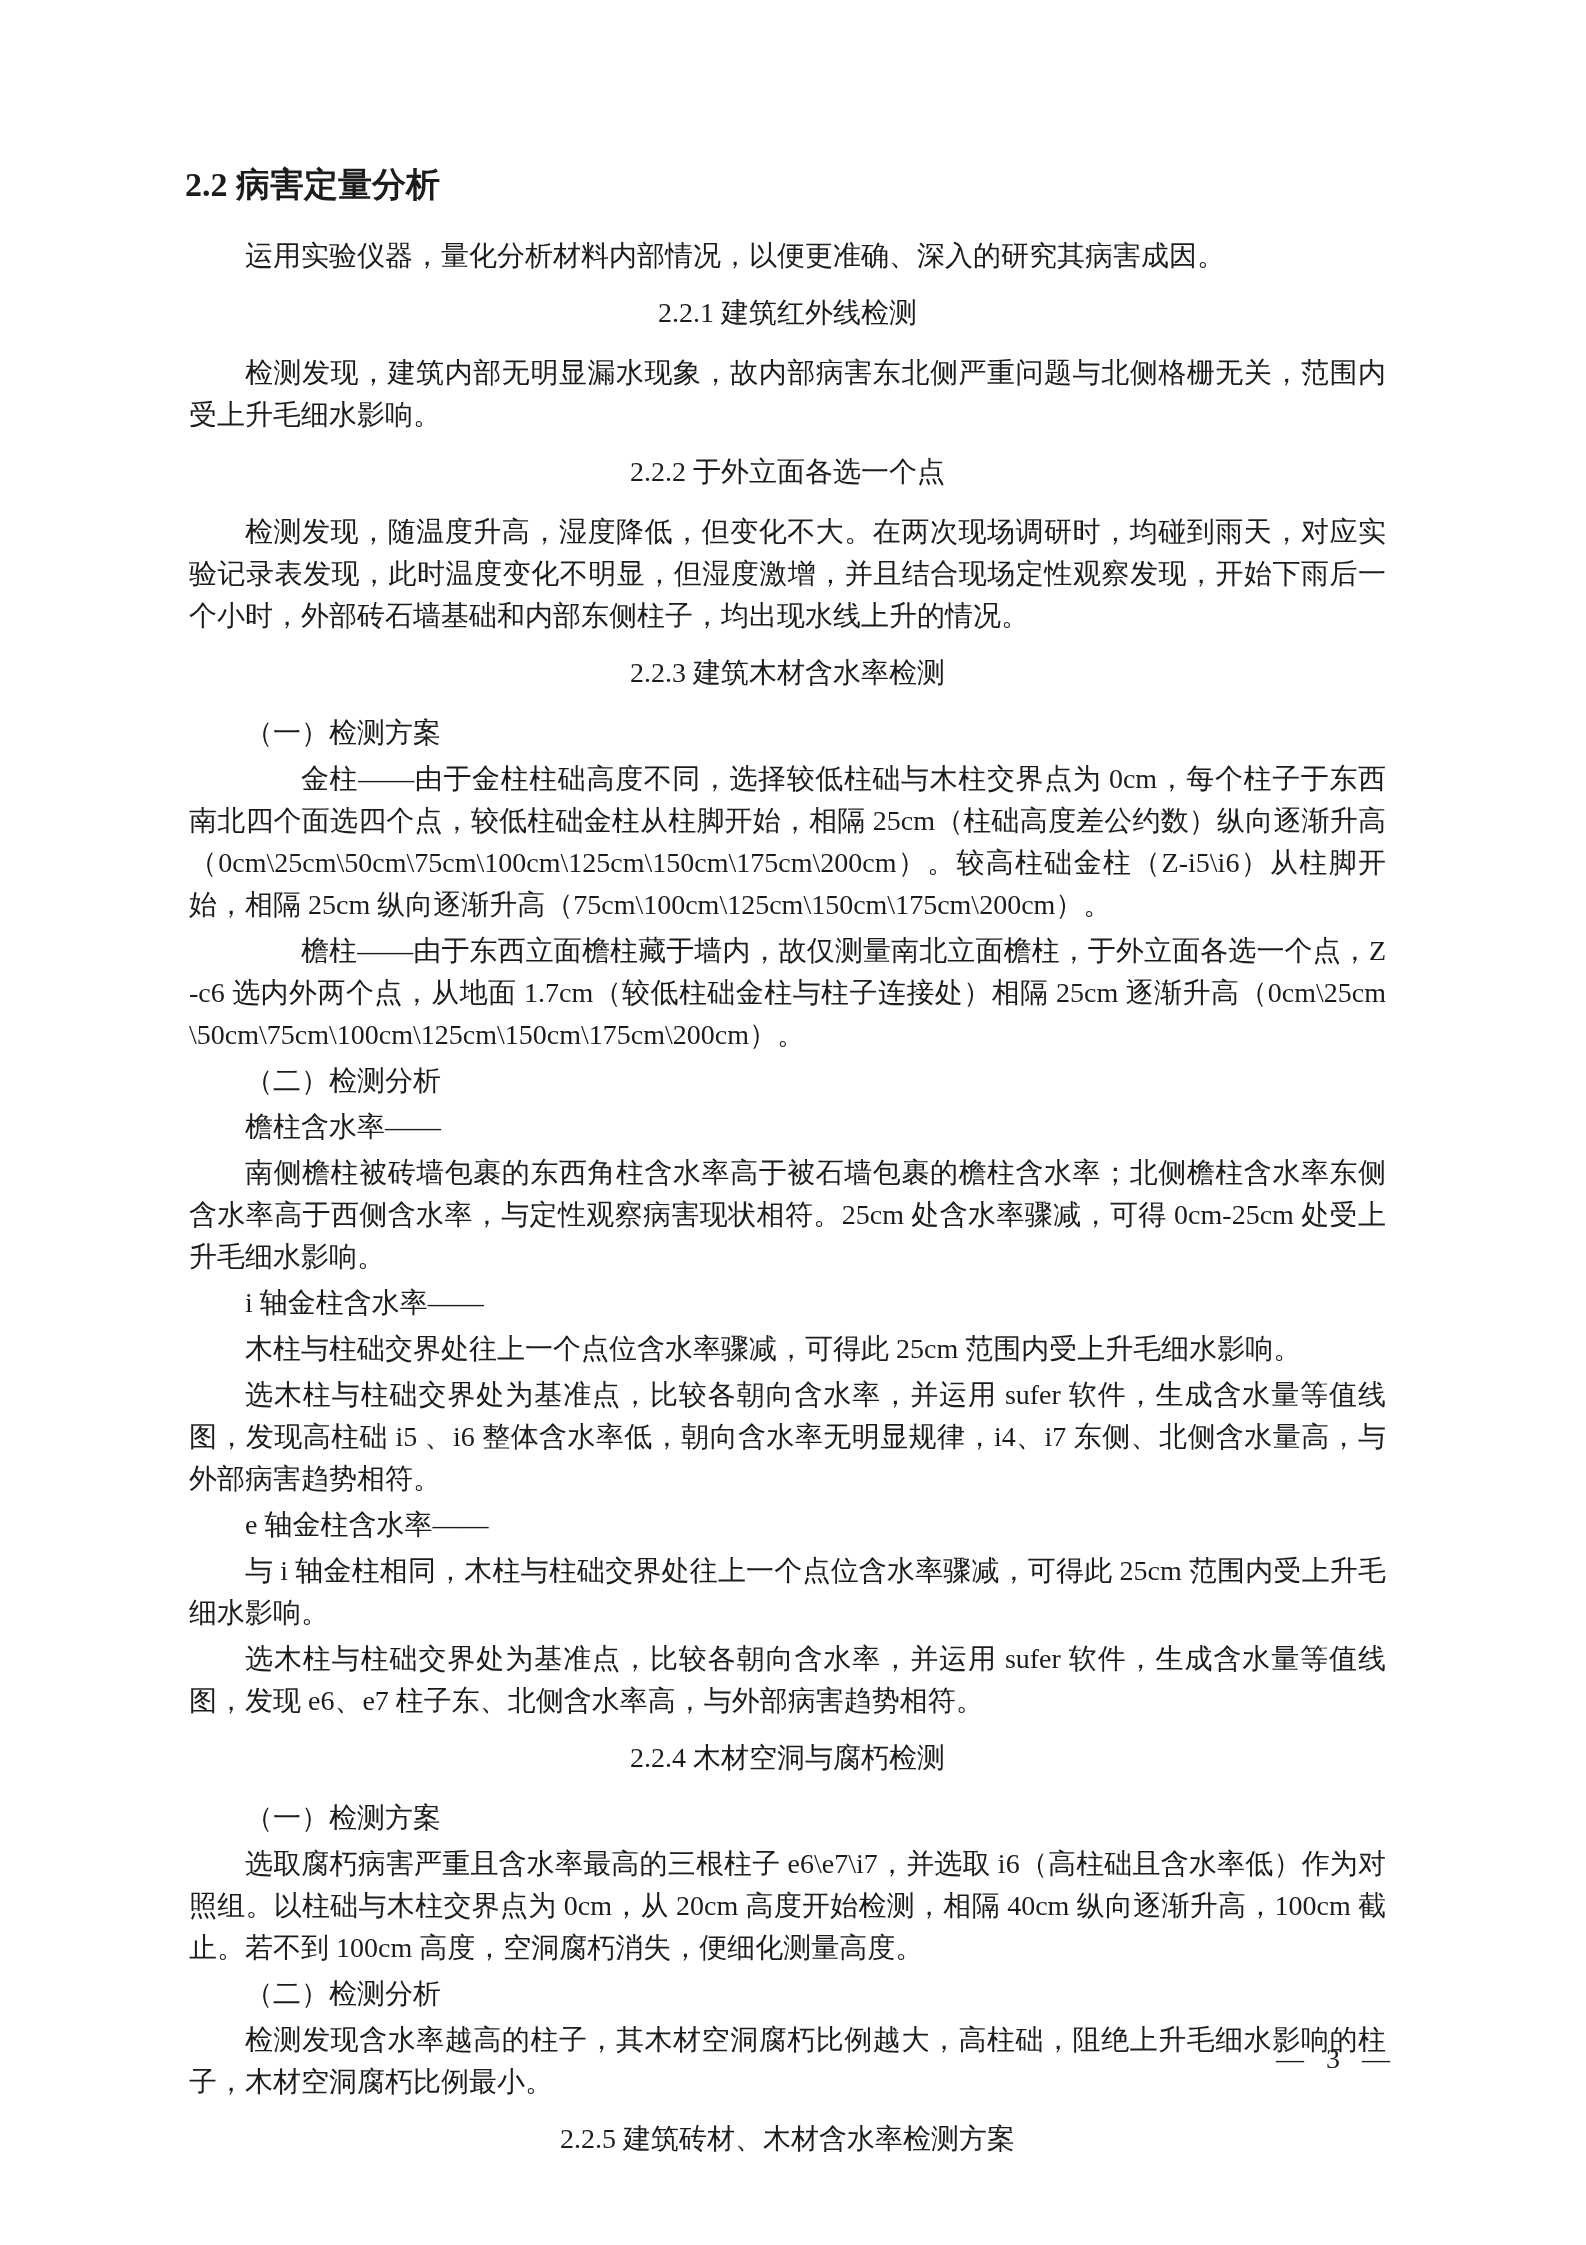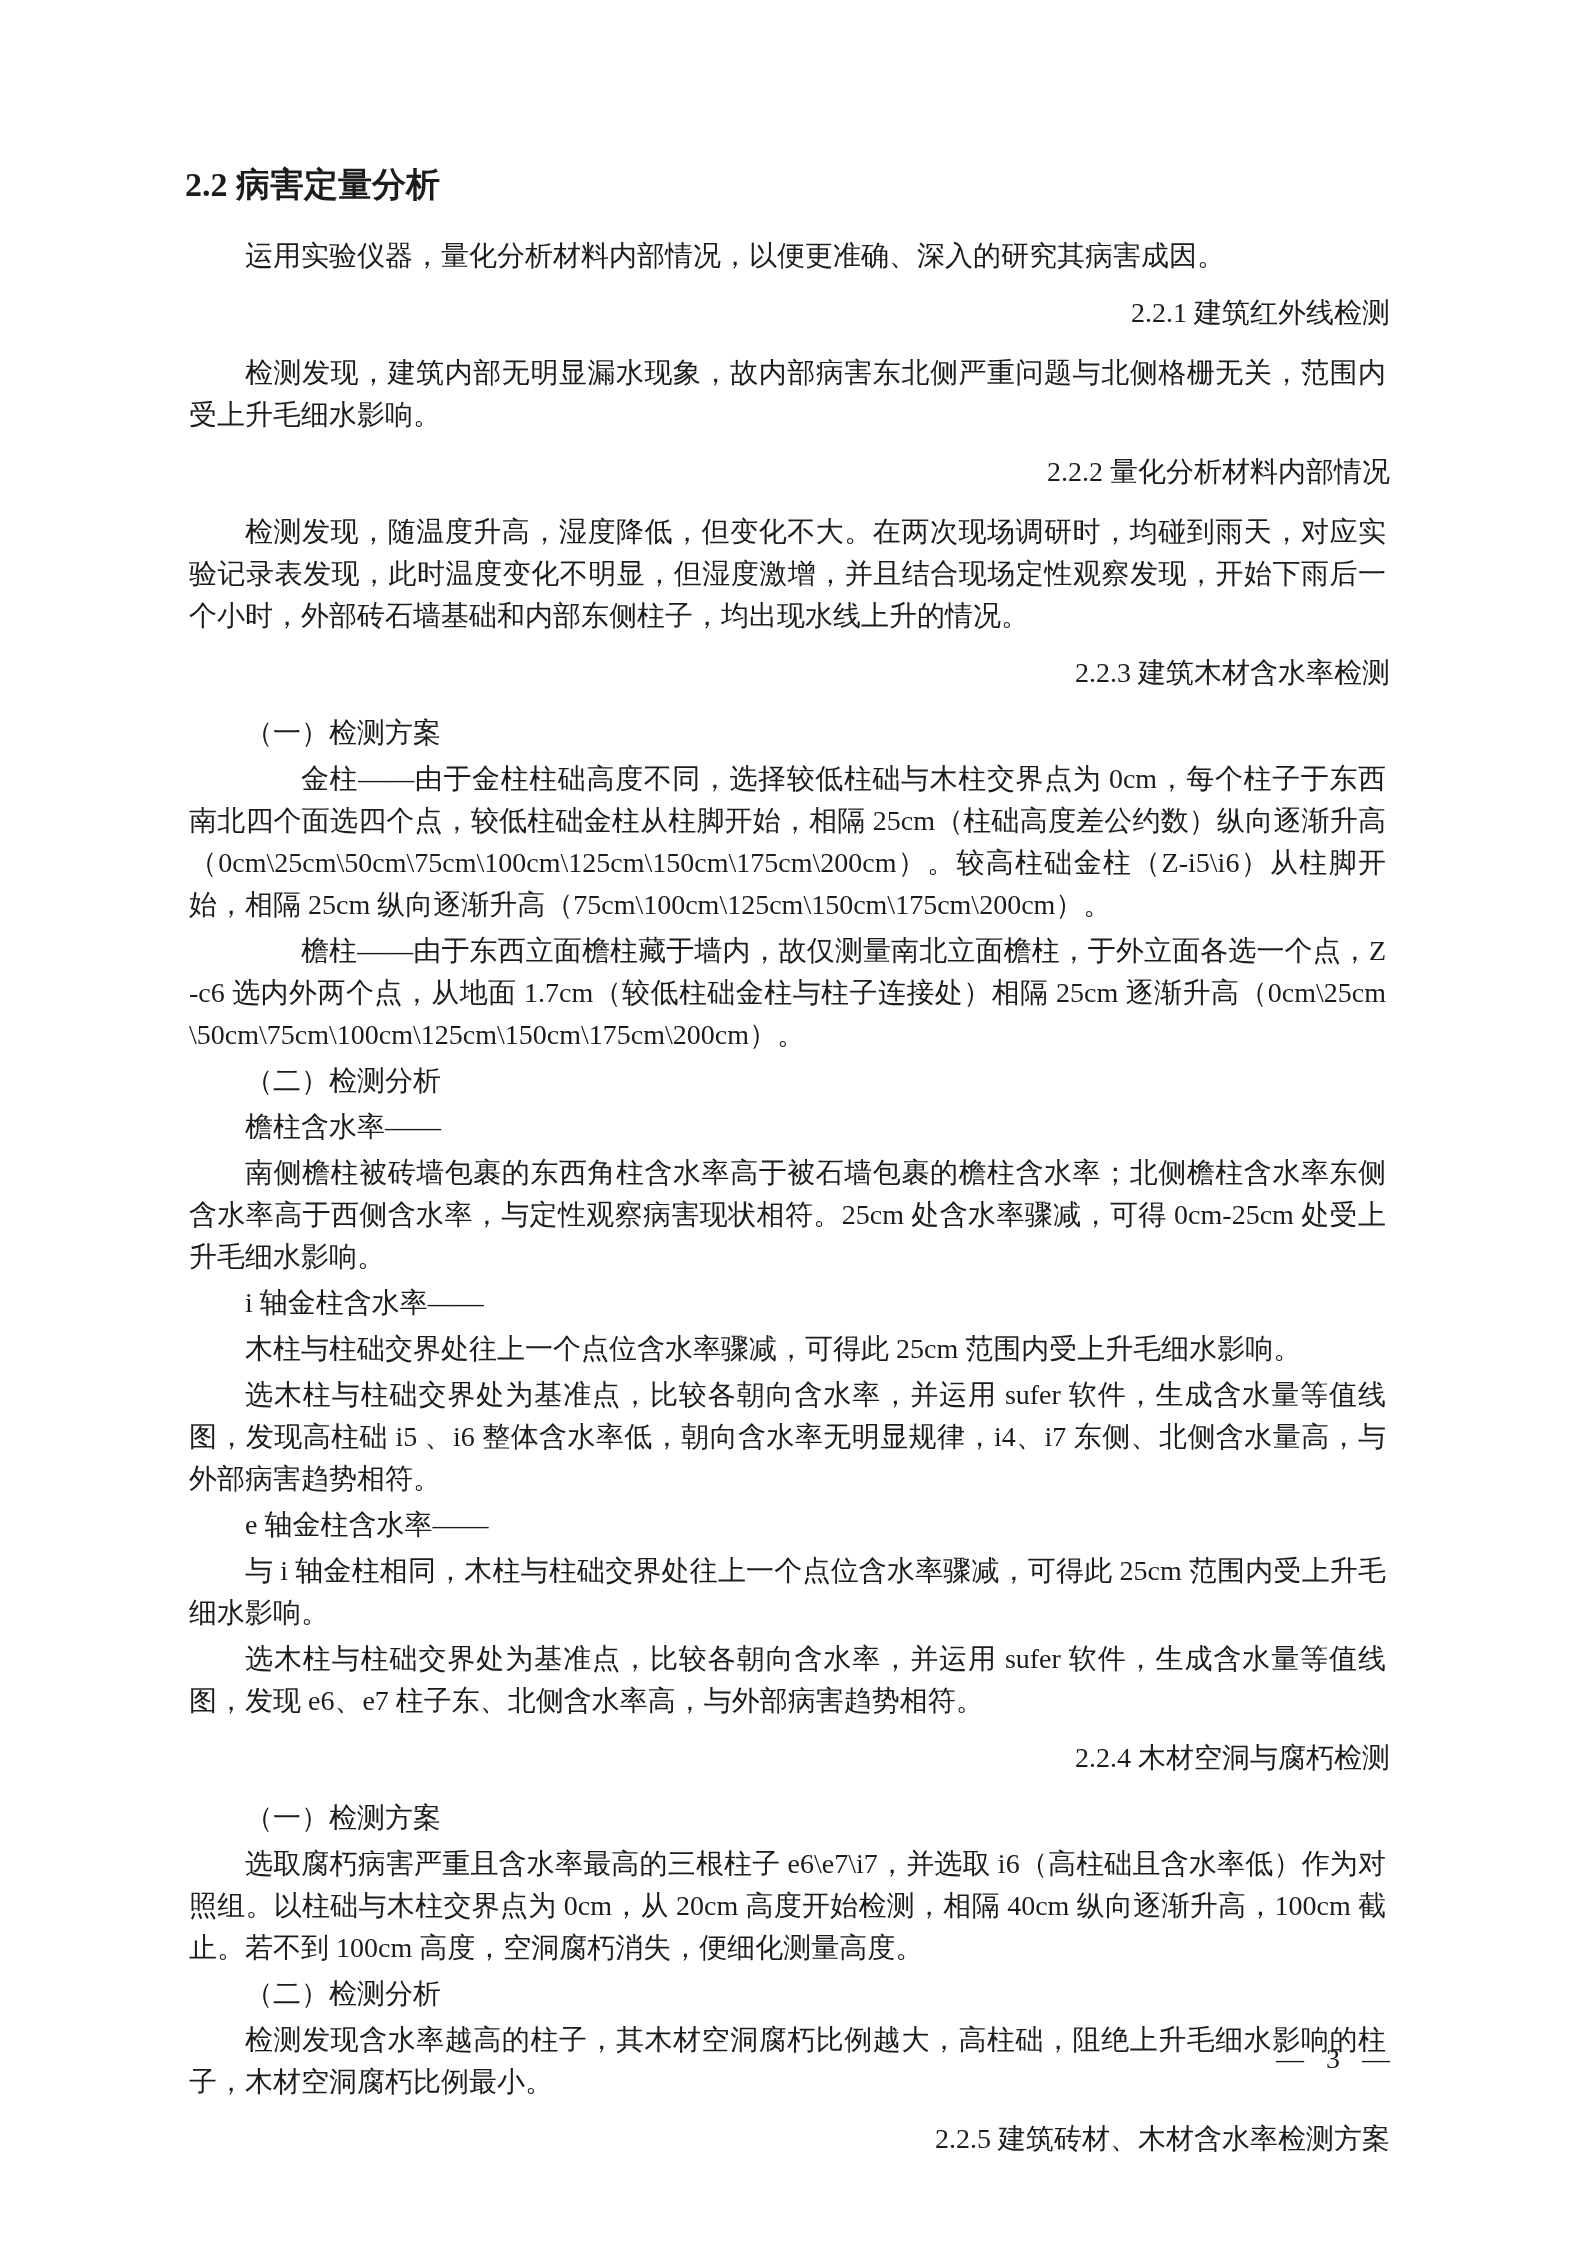--- a/index.html
+++ b/index.html
@@ -28,21 +28,21 @@
     line-height: 46px;
     font-weight: 700;
     margin: 0 0 27px 0;
     text-align: left;
   }
   .h2 {
     font-size: 28px;
     line-height: 42px;
     font-weight: 400;
     margin: 15px 0 18px 0;
-    text-align: right;
+    text-align: center;
   }
   .para {
     font-size: 28px;
     line-height: 42px;
     margin: 4px;
     text-align: justify;
     text-justify: inter-ideograph;
     text-indent: 2em;
     word-break: break-all;
   }
@@ -62,21 +62,21 @@
 </style>
 </head>
 <body>
 
 <div class="page">
   <main class="doc-body">
       <h1 class="h1">2.2 病害定量分析</h1>
       <p class="para">运用实验仪器，量化分析材料内部情况，以便更准确、深入的研究其病害成因。</p>
       <h2 class="h2">2.2.1 建筑红外线检测</h2>
       <p class="para">检测发现，建筑内部无明显漏水现象，故内部病害东北侧严重问题与北侧格栅无关，范围内受上升毛细水影响。</p>
-      <h2 class="h2">2.2.2 量化分析材料内部情况</h2>
+      <h2 class="h2">2.2.2 于外立面各选一个点</h2>
       <p class="para">检测发现，随温度升高，湿度降低，但变化不大。在两次现场调研时，均碰到雨天，对应实验记录表发现，此时温度变化不明显，但湿度激增，并且结合现场定性观察发现，开始下雨后一个小时，外部砖石墙基础和内部东侧柱子，均出现水线上升的情况。</p>
       <h2 class="h2">2.2.3 建筑木材含水率检测</h2>
       <p class="para">（一）检测方案</p>
       <p class="para deep">金柱——由于金柱柱础高度不同，选择较低柱础与木柱交界点为 0cm，每个柱子于东西南北四个面选四个点，较低柱础金柱从柱脚开始，相隔 25cm（柱础高度差公约数）纵向逐渐升高（0cm\25cm\50cm\75cm\100cm\125cm\150cm\175cm\200cm）。较高柱础金柱（Z-i5\i6）从柱脚开始，相隔 25cm 纵向逐渐升高（75cm\100cm\125cm\150cm\175cm\200cm）。</p>
       <p class="para deep">檐柱——由于东西立面檐柱藏于墙内，故仅测量南北立面檐柱，于外立面各选一个点，Z-c6 选内外两个点，从地面 1.7cm（较低柱础金柱与柱子连接处）相隔 25cm 逐渐升高（0cm\25cm\50cm\75cm\100cm\125cm\150cm\175cm\200cm）。</p>
       <p class="para">（二）检测分析</p>
       <p class="para">檐柱含水率——</p>
       <p class="para">南侧檐柱被砖墙包裹的东西角柱含水率高于被石墙包裹的檐柱含水率；北侧檐柱含水率东侧含水率高于西侧含水率，与定性观察病害现状相符。25cm 处含水率骤减，可得 0cm-25cm 处受上升毛细水影响。</p>
       <p class="para">i 轴金柱含水率——</p>
       <p class="para">木柱与柱础交界处往上一个点位含水率骤减，可得此 25cm 范围内受上升毛细水影响。</p>

